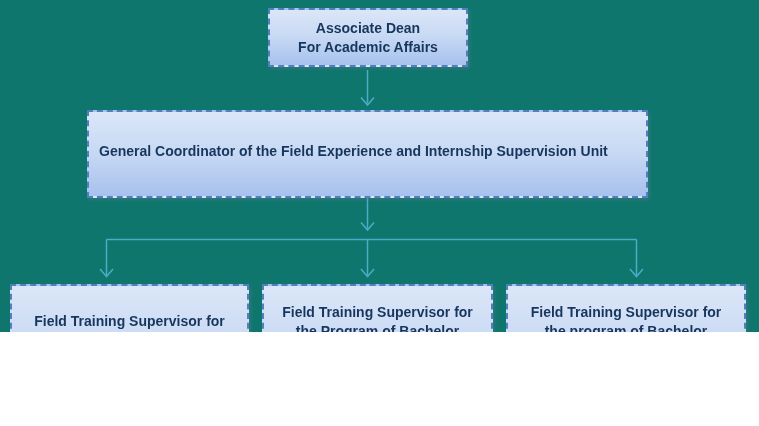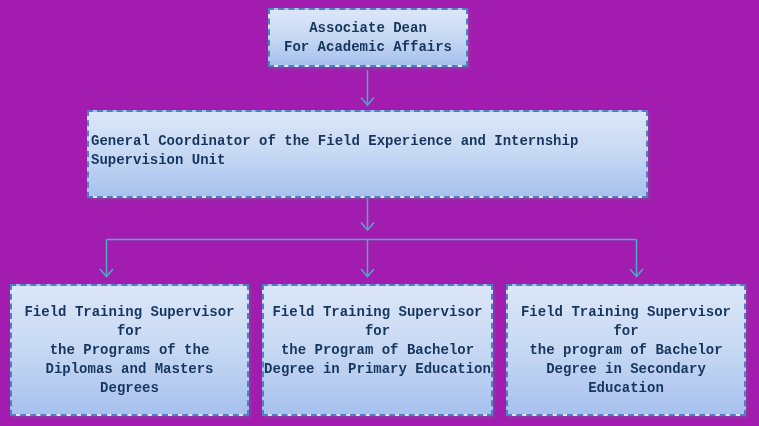--- a/index.html
+++ b/index.html
@@ -6,24 +6,24 @@
     --box-fill-top:#DBE6F8;
     --box-fill-mid:#C9DAF4;
     --box-fill-bottom:#A7C1EE;
     --box-border:#4E81BD;
     --text:#17365D;
     --connector:#4BACC6;
   }
   html,body{margin:0;padding:0;background:#FFFFFF;}
   .canvas{
     position:relative;
-    width:759px;height:426px;
-    background:#a21caf;
+    width:759px;height:332px;
+    background:#0f766e;
     overflow:hidden;
-    font-family:Liberation Mono, monospace;
+    font-family:Liberation Sans, sans-serif;
   }
   .connectors{
     position:absolute;left:0;top:0;width:759px;height:426px;
     pointer-events:none;
   }
   .c-line{
     fill:none;
     stroke:var(--connector);
     stroke-width:1.5;
     stroke-linecap:butt;
@@ -42,21 +42,21 @@
     white-space:pre-line;
     display:flex;
     align-items:center;
     justify-content:center;
     box-shadow:2px 2px 3px rgba(110,125,150,0.30);
   }
   #box-dean{left:268px;top:8px;width:200px;height:59px;}
   #box-coordinator{
     left:87px;top:110px;width:561px;height:88px;
     justify-content:flex-start;text-align:left;
-    padding-left:2px;padding-bottom:6px;
+    padding-left:10px;padding-bottom:6px;
   }
   #box-diplomas{left:10px;top:284px;width:239px;height:132px;}
   #box-primary{left:262px;top:284px;width:231px;height:132px;
     align-items:flex-start;padding-top:17px;}
   #box-secondary{left:506px;top:284px;width:240px;height:132px;
     align-items:flex-start;padding-top:17px;}
 </style>
 </head>
 <body>
 

